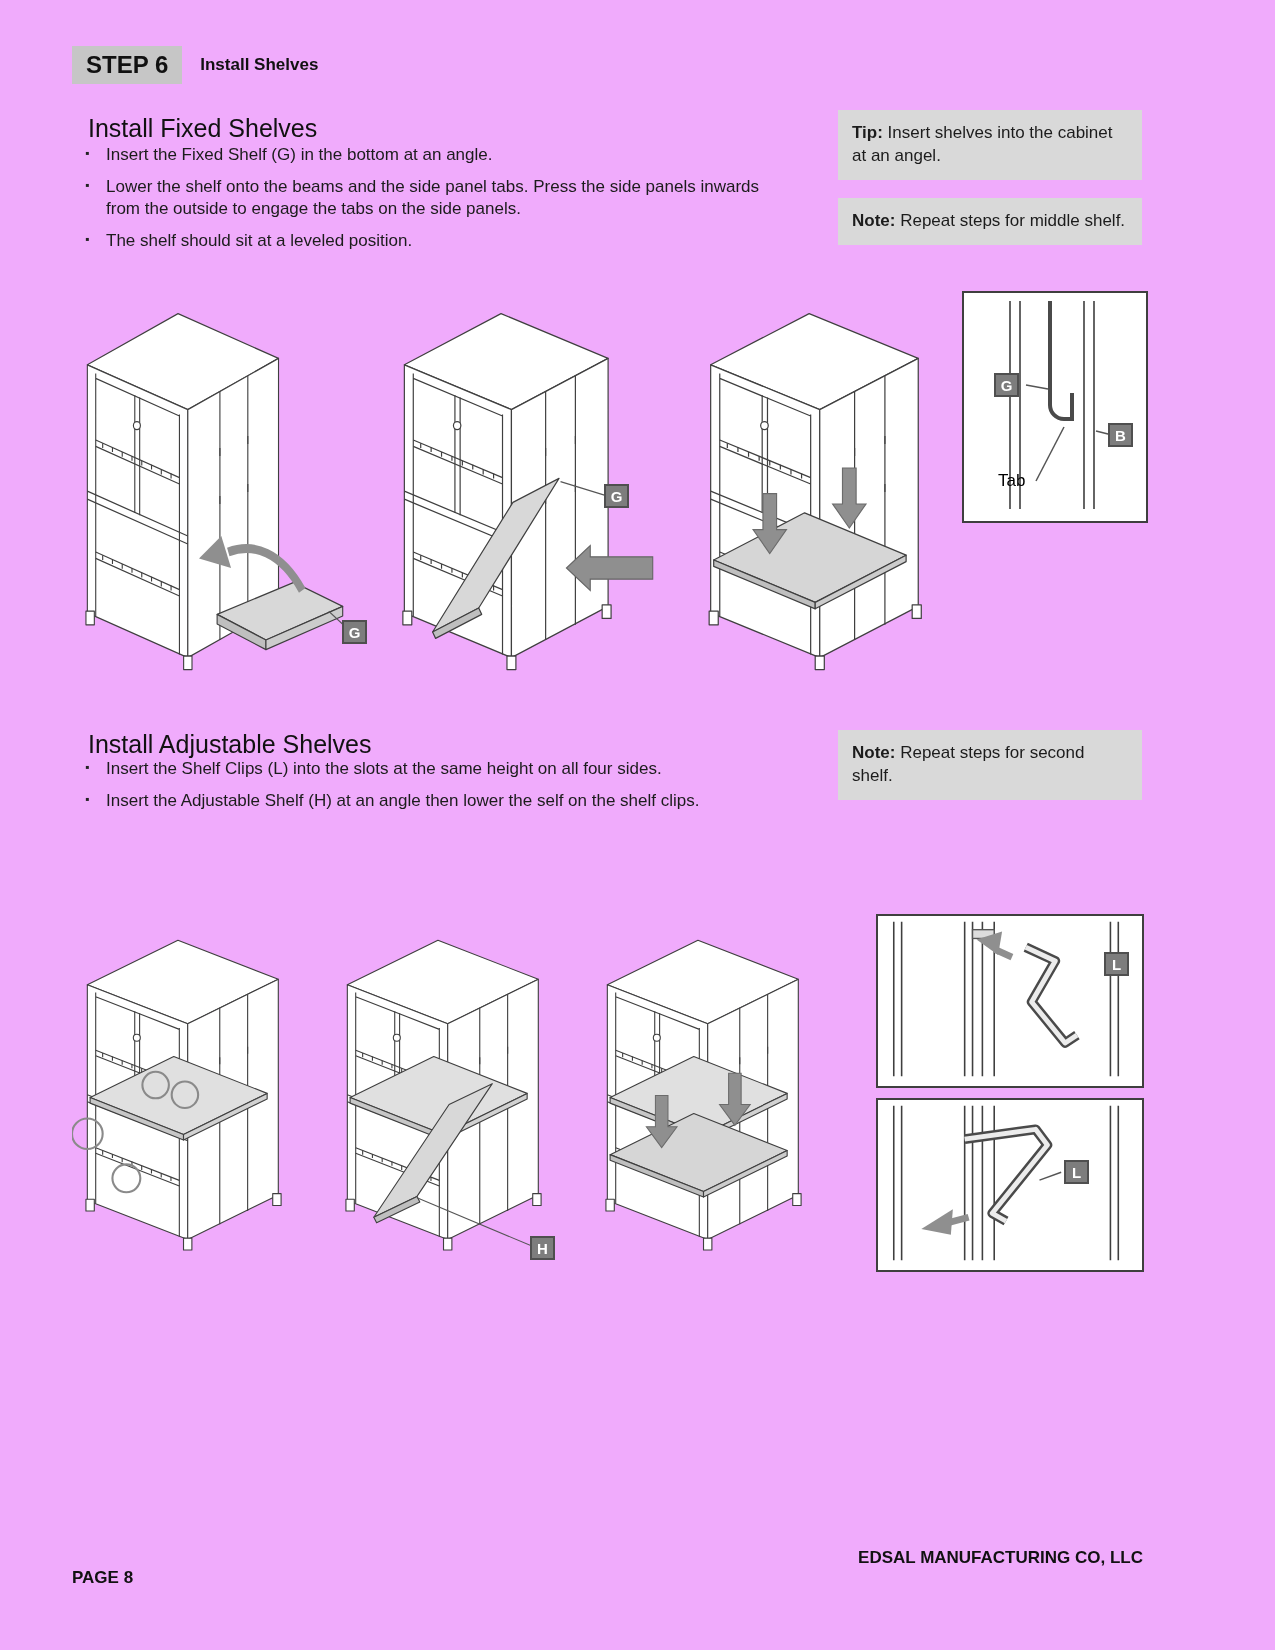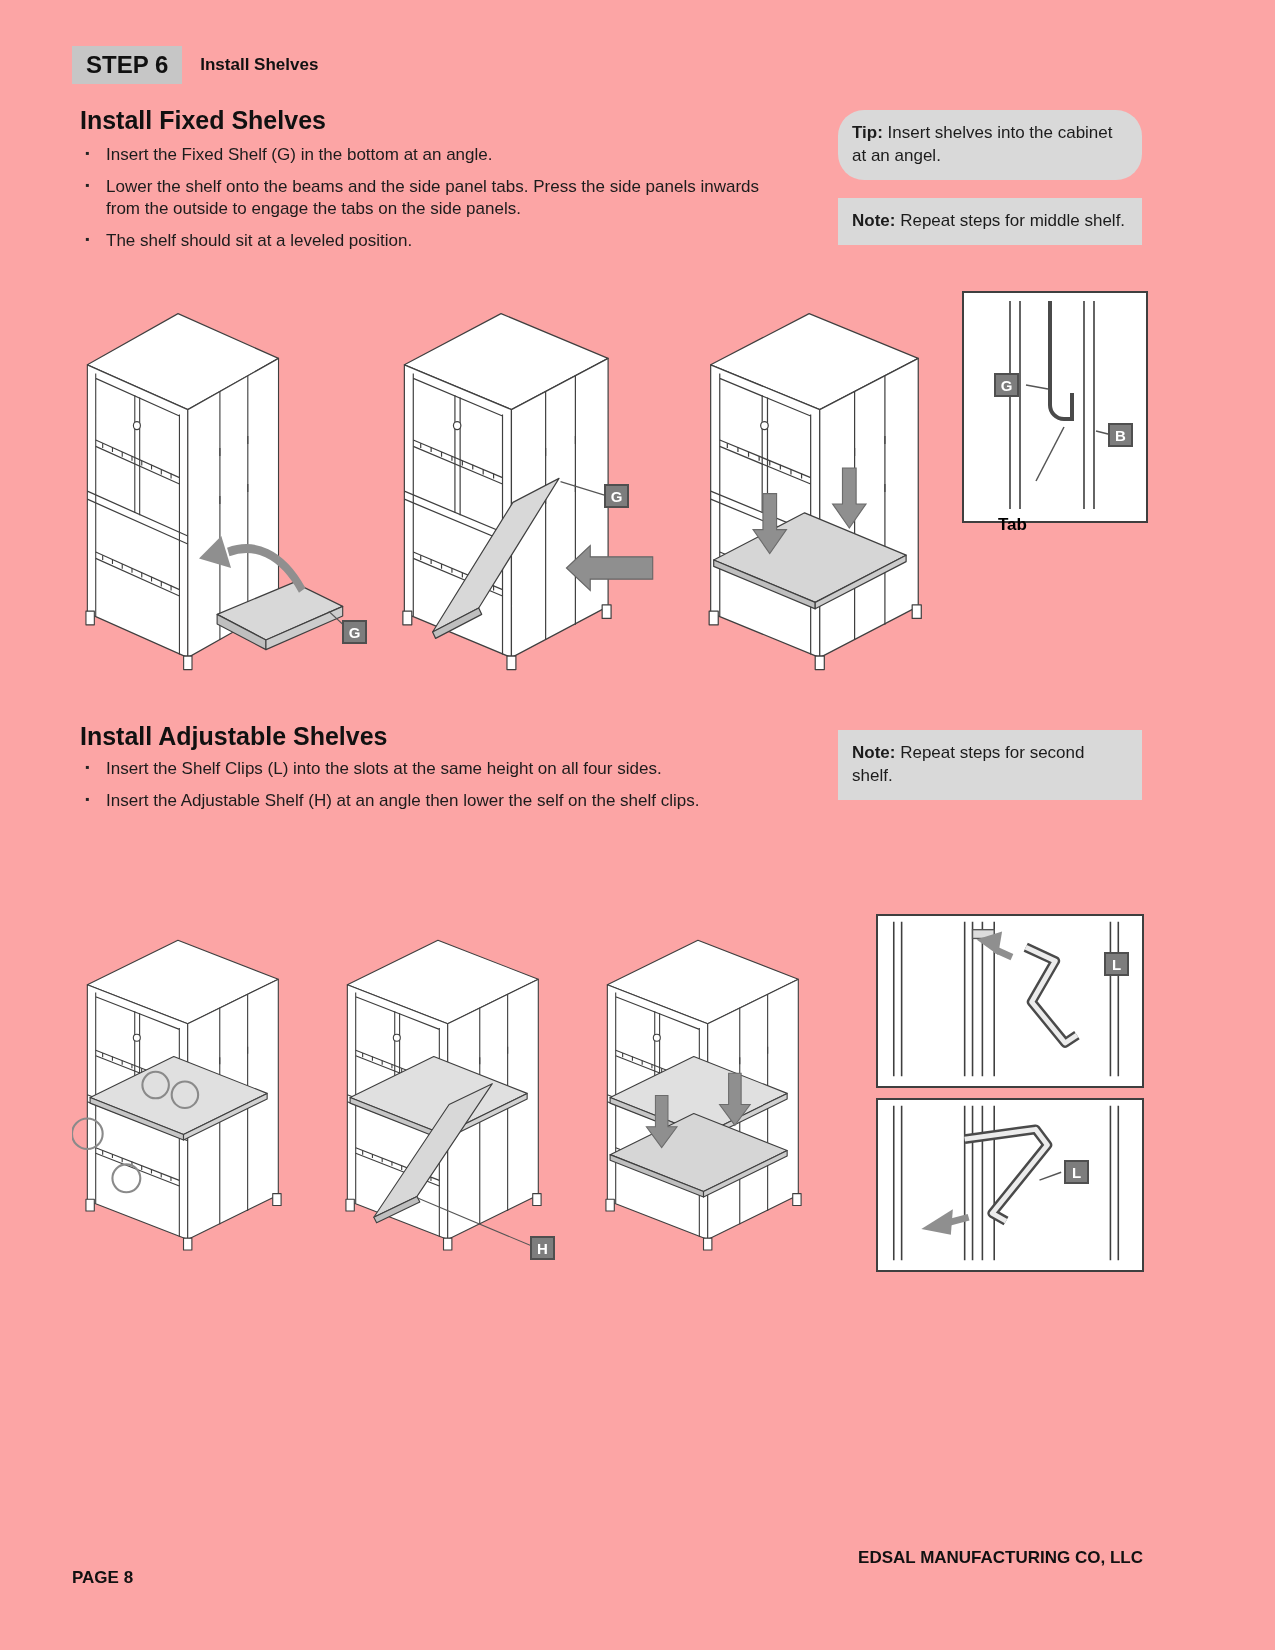--- a/index.html
+++ b/index.html
@@ -1,55 +1,55 @@
 <!DOCTYPE html>
 <html><head>
 <meta charset="utf-8">
 <style>
   html,body{margin:0;padding:0;background:#fff;}
-  .page{position:relative;width:1275px;height:1650px;background:#fca5a5;
+  .page{position:relative;width:1275px;height:1650px;background:#f0abfc;
         font-family:"Liberation Sans",sans-serif;color:#1a1a1a;overflow:hidden;}
 
   
   .step-row{position:absolute;left:72px;top:46px;display:flex;align-items:center;gap:18px;}
   .step-badge{background:#c6c6c6;padding:5px 14px;font-size:24px;font-weight:bold;color:#111;}
   .step-title{font-size:17px;font-weight:bold;color:#111;}
 
-  h2.section{position:absolute;left:72px;margin:8px;font-size:25px;font-weight:bold;color:#111;}
+  h2.section{position:absolute;left:72px;margin:16px;font-size:25px;font-weight:normal;color:#111;}
   #fixed-heading{top:98px;}
   #adjustable-heading{top:714px;}
 
   ul.bullets{position:absolute;left:76px;margin:0;padding:0;list-style:none;width:690px;}
   #fixed-bullets{top:144px;}
   #adjustable-bullets{top:758px;}
   ul.bullets li{position:relative;padding-left:30px;margin-bottom:10px;
                 font-size:17px;line-height:1.3;color:#1c1c1c;}
   ul.bullets li::before{content:"▪";position:absolute;left:9px;top:2px;font-size:12px;color:#222;}
 
   .gray-box{position:absolute;left:838px;width:276px;background:#d9d9d9;
             padding:12px 14px;font-size:17px;line-height:1.35;color:#1c1c1c;}
-  #tip-box{top:110px;border-radius:26px;}
+  #tip-box{top:110px;}
   #note-box-1{top:198px;padding-left:14px;}
   #note-box-2{top:730px;}
   .gray-box b{font-weight:bold;}
 
   .fig-row{position:absolute;display:flex;align-items:flex-start;}
   #fig-row-1{left:72px;top:288px;gap:16px;}
   #fig-row-2{left:72px;top:918px;gap:30px;}
   .fig{position:relative;}
 
   .detail-box{position:absolute;border:2px solid #3f3f3f;background:#fff;}
   #detail-tab{left:962px;top:291px;width:182px;height:228px;}
   #detail-clip-1{left:876px;top:914px;width:264px;height:170px;}
   #detail-clip-2{left:876px;top:1098px;width:264px;height:170px;}
 
   .chip{position:absolute;min-width:25px;height:24px;background:#7d7d7d;color:#fff;
         font-weight:bold;font-size:15px;display:flex;align-items:center;justify-content:center;
         border:2px solid #4f4f4f;padding:0 4px;box-sizing:border-box;line-height:1;}
-  .tab-label{position:absolute;font-weight:bold;font-size:17px;color:#000;margin-top:44px;}
+  .tab-label{position:absolute;font-weight:normal;font-size:17px;color:#000;}
 
   .footer-left{position:absolute;left:72px;top:1548px;font-size:17px;font-weight:bold;color:#111;margin-top:20px;}
   .footer-right{position:absolute;right:132px;top:1548px;font-size:17px;font-weight:bold;color:#111;}
 
   svg{display:block;}
   .lineart{stroke:#3f3f3f;stroke-width:1.6;stroke-linejoin:round;}
 </style>
 </head>
 <body>
 

